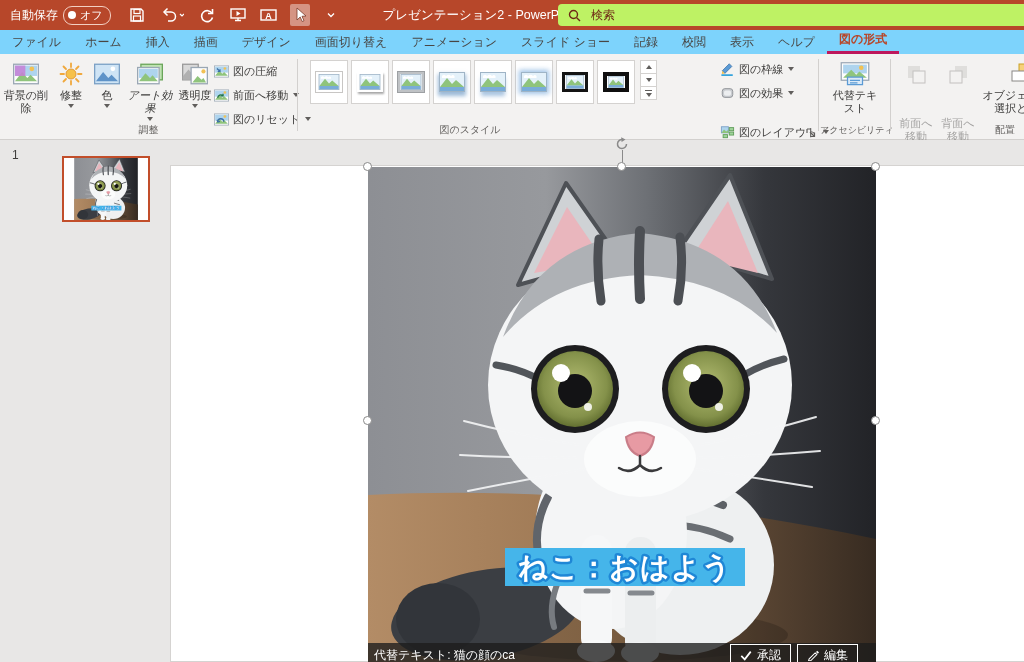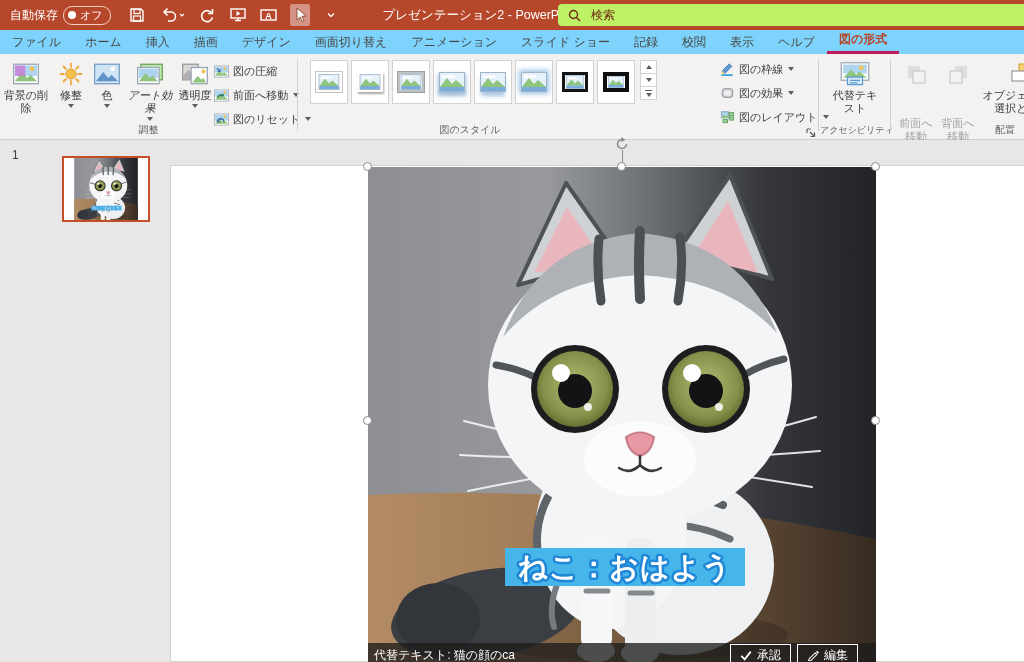--- a/index.html
+++ b/index.html
@@ -436,21 +436,21 @@
         <span class="caret"></span>
       </div>
       <div class="smallrow" style="left:420px;top:29px;text-align:center;">
         <svg width="15" height="14" viewBox="0 0 16 16">
             <rect x="2" y="3" width="12" height="10" rx="3" fill="#c9ccd0" stroke="#8b8f94"></rect>
             <rect x="4" y="5" width="8" height="6" rx="2" fill="#eceef0"></rect>
           </svg>
         <span>図の効果</span>
         <span class="caret"></span>
       </div>
-      <div class="smallrow" style="left:420px;top:53px;">
+      <div class="smallrow" style="left:420px;top:68px;">
         <svg width="15" height="14" viewBox="0 0 16 16">
             <rect x="1" y="2" width="8" height="7" fill="#aed4ee" stroke="#7ba0c5"></rect>
             <path d="M1,9 L4,5 L6.5,7.5 L9,5.5 L9,9 Z" fill="#8fc47c"></path>
             <rect x="10" y="3" width="5" height="3.5" fill="#9fd49a" stroke="#5e9b58"></rect>
             <rect x="10" y="8" width="5" height="3.5" fill="#9fd49a" stroke="#5e9b58"></rect>
             <rect x="3" y="11" width="5" height="3.5" fill="#9fd49a" stroke="#5e9b58"></rect>
           </svg>
         <span>図のレイアウト</span>
         <span class="caret"></span>
       </div>

